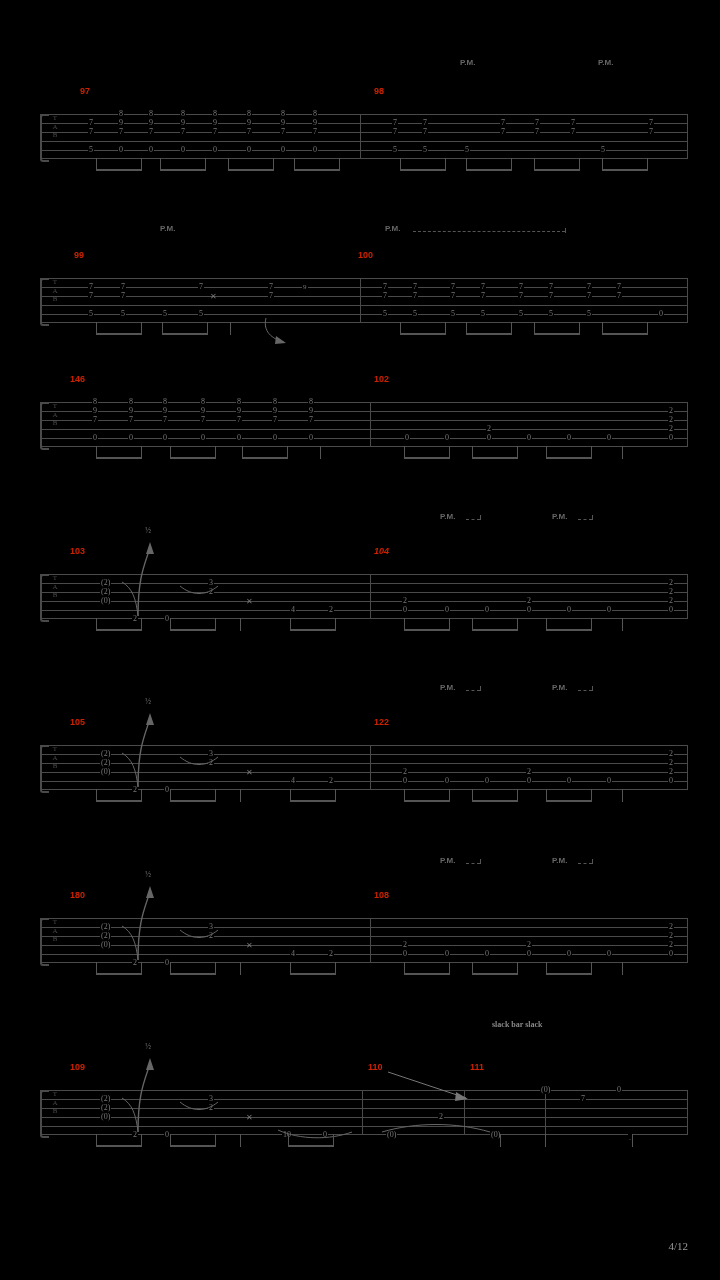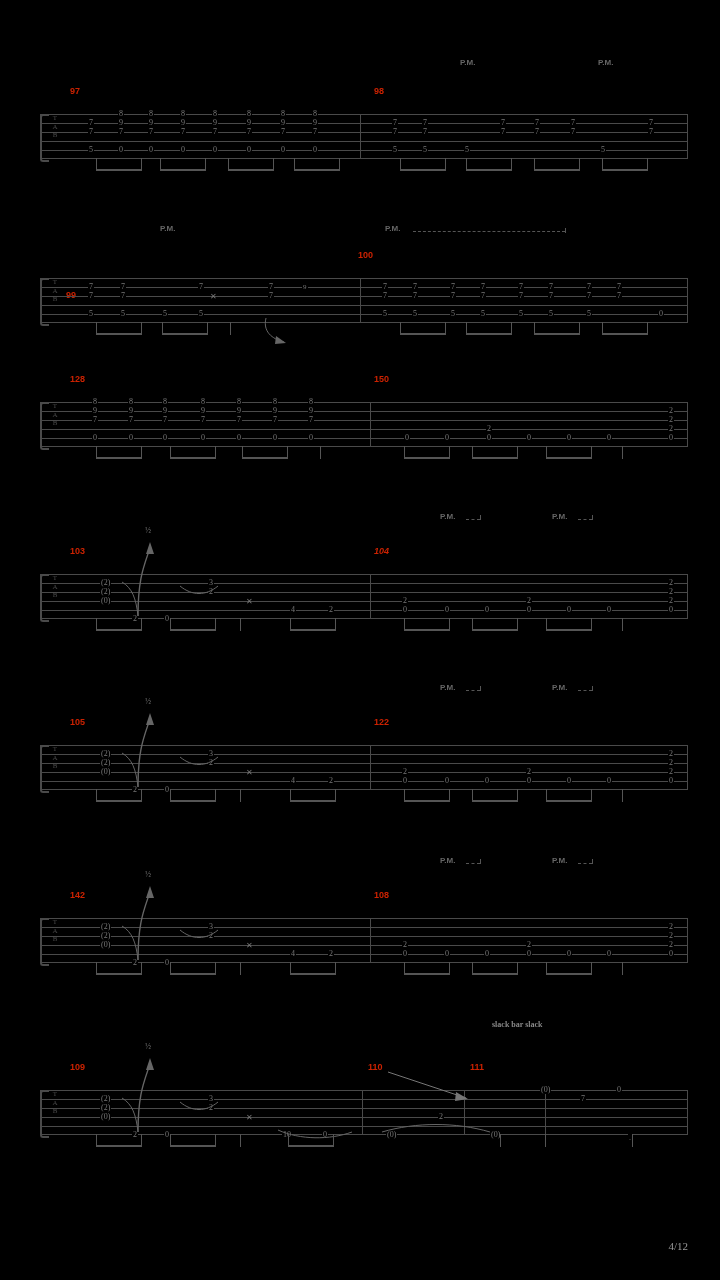--- a/index.html
+++ b/index.html
@@ -78,21 +78,21 @@
 </style>
 </head>
 <body>
 
 <div class="page">
 
   <div class="system" style="top:100px;">
     <div class="pm" style="left:460px;top:-42px;">P.M.</div>
     <div class="pm" style="left:598px;top:-42px;">P.M.</div>
 
-    <div class="measnum" style="left:70px;top:-14px;text-align:right;">97</div>
+    <div class="measnum" style="left:80px;top:-14px;text-align:right;">97</div>
     <div class="measnum" style="left:374px;top:-14px;">98</div>
 
     <div class="staff" style="top:14px;height:44px;">
       <div class="brace"></div>
       <div class="tabletters">
         <span>T</span>
         <span>A</span>
         <span>B</span>
       </div>
       <div class="line" style="top:0px;"></div>
@@ -209,21 +209,21 @@
         <div class="beam"></div>
     </div>
   </div>
 
   <div class="system" style="top:272px;">
     <div class="pm" style="left:160px;top:-48px;">P.M.</div>
     <div class="pm" style="left:385px;top:-48px;">P.M.</div>
     <div class="pmline" style="left:413px;top:-41px;width:152px;"></div>
     <div class="pmtick" style="left:565px;top:-44px;"></div>
 
-    <div class="measnum" style="left:66px;top:-22px;margin-top:40px;">99</div>
+    <div class="measnum" style="left:74px;top:-22px;">99</div>
     <div class="measnum" style="left:358px;top:-22px;">100</div>
 
     <div class="staff" style="top:6px;height:44px;">
       <div class="brace"></div>
       <div class="tabletters">
         <span>T</span>
         <span>A</span>
         <span>B</span>
       </div>
       <div class="line" style="top:0px;"></div>
@@ -320,22 +320,22 @@
         <div class="beam"></div>
     </div>
     <div class="beamgrp" style="left:602px;top:50px;width:46px;">
       <div class="stem" style="left:0;"></div>
         <div class="stem" style="right:0;"></div>
         <div class="beam"></div>
     </div>
   </div>
 
   <div class="system" style="top:388px;">
-    <div class="measnum" style="left:70px;top:-14px;">128</div>
-    <div class="measnum" style="left:374px;top:-14px;">150</div>
+    <div class="measnum" style="left:70px;top:-14px;">146</div>
+    <div class="measnum" style="left:374px;top:-14px;">102</div>
 
     <div class="staff" style="top:14px;height:44px;">
       <div class="brace"></div>
       <div class="tabletters">
         <span>T</span>
         <span>A</span>
         <span>B</span>
       </div>
       <div class="line" style="top:0px;"></div>
       <div class="line" style="top:9px;"></div>
@@ -632,21 +632,21 @@
 
   <div class="system" style="top:904px;">
     <div class="bendlbl" style="left:145px;top:-34px;">½</div>
     <div class="pm" style="left:440px;top:-48px;">P.M.</div>
     <div class="pmline" style="left:466px;top:-41px;width:14px;"></div>
     <div class="pmtick" style="left:480px;top:-45px;"></div>
     <div class="pm" style="left:552px;top:-48px;">P.M.</div>
     <div class="pmline" style="left:578px;top:-41px;width:14px;"></div>
     <div class="pmtick" style="left:592px;top:-45px;"></div>
 
-    <div class="measnum" style="left:70px;top:-14px;">142</div>
+    <div class="measnum" style="left:70px;top:-14px;">180</div>
     <div class="measnum" style="left:374px;top:-14px;">108</div>
 
     <div class="staff" style="top:14px;height:44px;">
       <div class="brace"></div>
       <div class="tabletters">
         <span>T</span>
         <span>A</span>
         <span>B</span>
       </div>
       <div class="line" style="top:0px;"></div>

